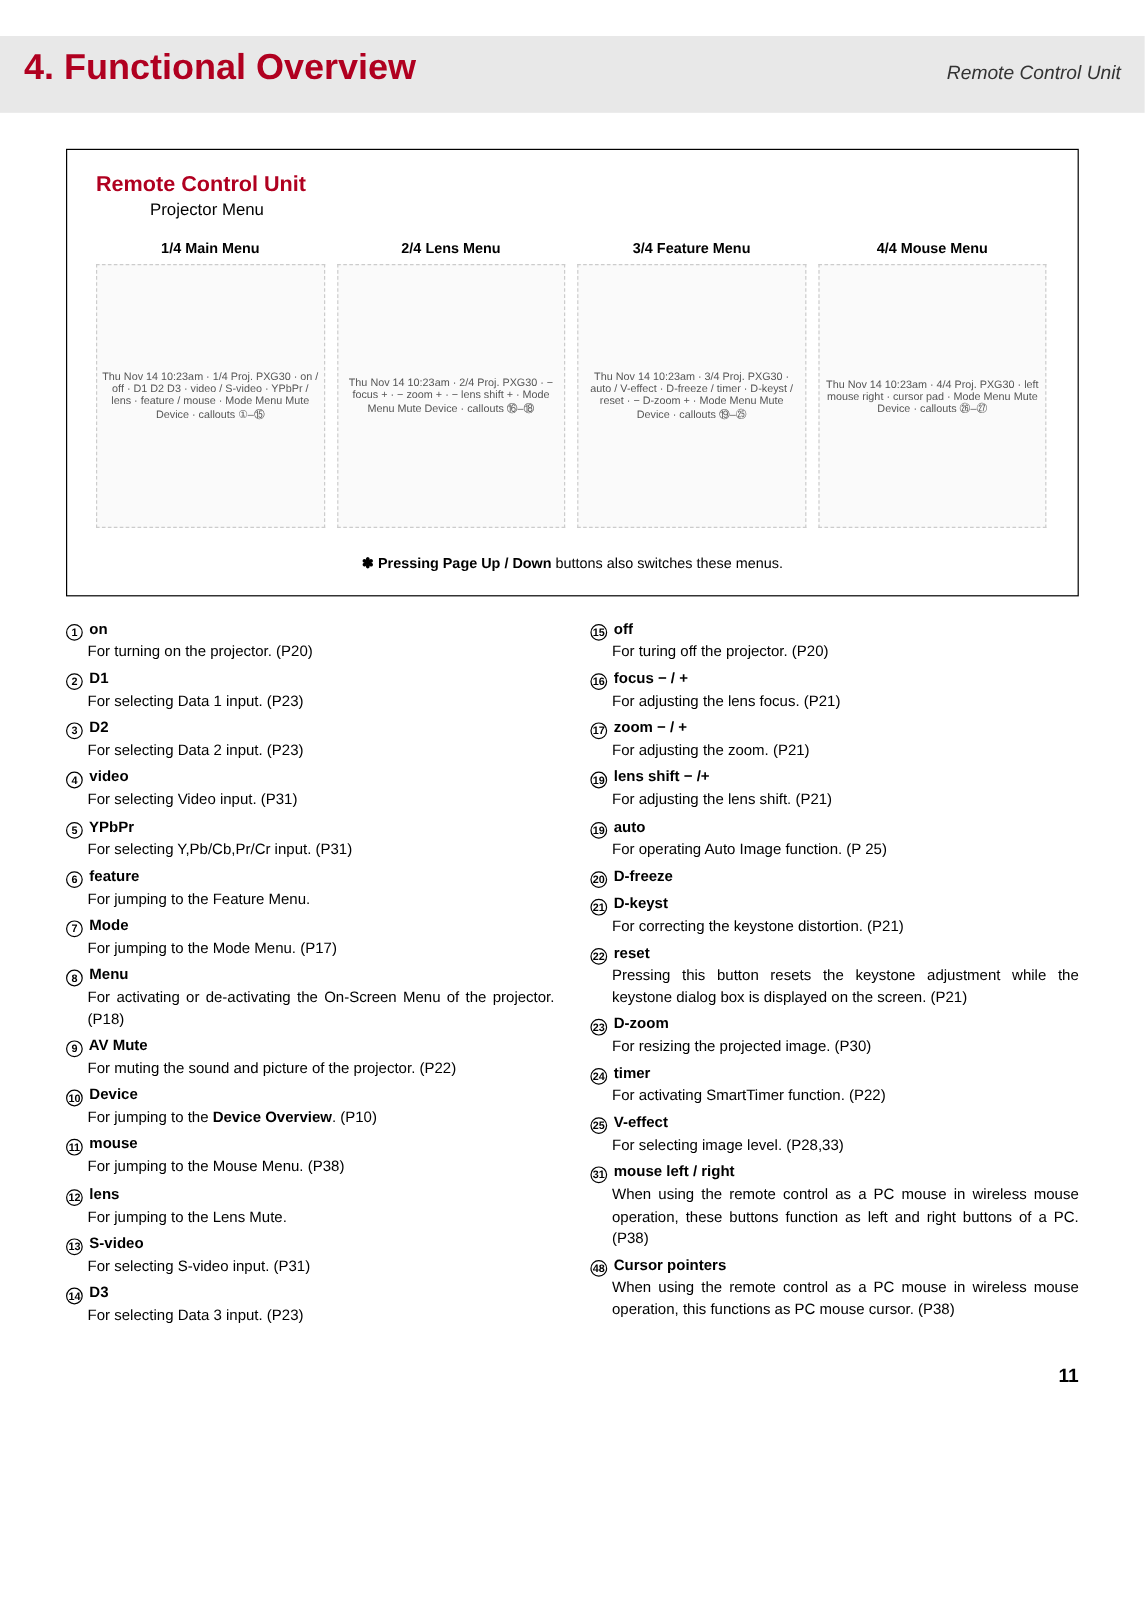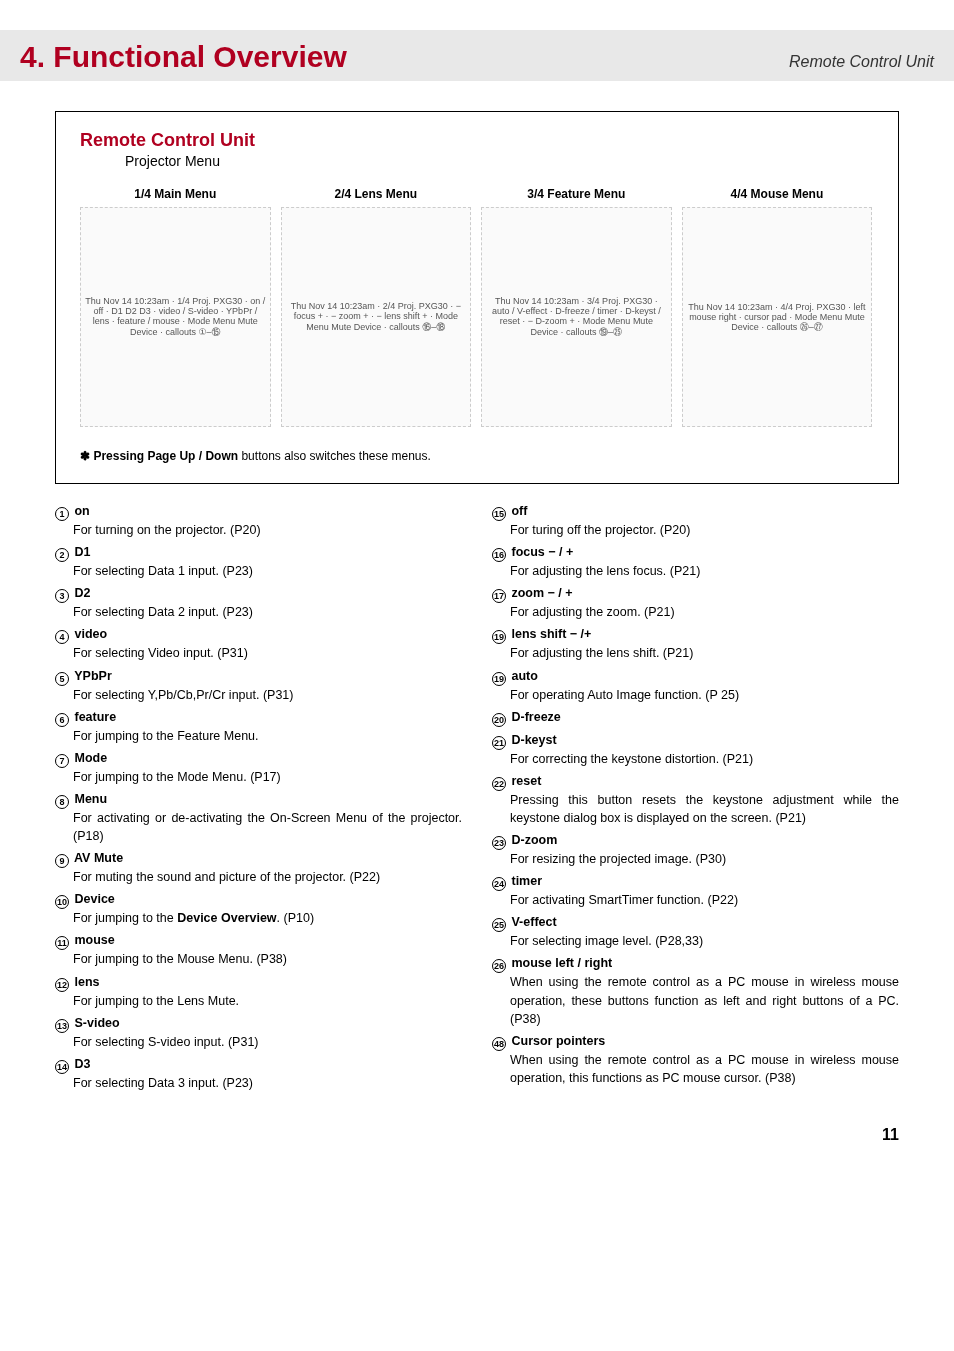--- a/index.html
+++ b/index.html
@@ -6,21 +6,21 @@
   body {
     font-family: Arial, Helvetica, sans-serif;
     background: #fff;
     color: #000;
     width: 954px;
     margin: 0 auto;
     padding: 0;
   }
   .header-band {
     background: #e8e8e8;
-    padding: 10px 20px 7px 20px;
+    padding: 10px 20px 20px 20px;
     margin-top: 30px;
     display: flex;
     align-items: baseline;
     justify-content: space-between;
   }
   .section-title {
     font-size: 30px;
     font-weight: bold;
     color: #b00020;
   }
@@ -50,21 +50,21 @@
     border: 1px dashed #ccc;
     font-size: 9px;
     color: #555;
     display: flex;
     align-items: center;
     justify-content: center;
     text-align: center;
     padding: 4px;
   }
   .note {
-    text-align: left;
+    text-align: center;
     font-size: 12px;
     margin: 22px 0 6px 0;
   }
   .note-star { font-weight: bold; }
   .lists-row { display: flex; gap: 30px; }
   .list-col { width: 50%; }
   .item { font-size: 12.5px; margin-bottom: 4px; line-height: 1.45; text-align: justify; }
   .item-head { font-weight: bold; }
   .circ {
     display: inline-block;
@@ -140,20 +140,20 @@
         <div class="item"><span class="item-head"><span class="circ">16</span> focus − / +</span><span class="item-desc">For adjusting the lens focus. (P21)</span></div>
         <div class="item"><span class="item-head"><span class="circ">17</span> zoom − / +</span><span class="item-desc">For adjusting the zoom. (P21)</span></div>
         <div class="item"><span class="item-head"><span class="circ">19</span> lens shift − /+</span><span class="item-desc">For adjusting the lens shift. (P21)</span></div>
         <div class="item"><span class="item-head"><span class="circ">19</span> auto</span><span class="item-desc">For operating Auto Image function. (P 25)</span></div>
         <div class="item"><span class="item-head"><span class="circ">20</span> D-freeze</span></div>
         <div class="item"><span class="item-head"><span class="circ">21</span> D-keyst</span><span class="item-desc">For correcting the keystone distortion. (P21)</span></div>
         <div class="item"><span class="item-head"><span class="circ">22</span> reset</span><span class="item-desc">Pressing this button resets the keystone adjustment while the keystone dialog box is displayed on the screen. (P21)</span></div>
         <div class="item"><span class="item-head"><span class="circ">23</span> D-zoom</span><span class="item-desc">For resizing the projected image. (P30)</span></div>
         <div class="item"><span class="item-head"><span class="circ">24</span> timer</span><span class="item-desc">For activating SmartTimer function. (P22)</span></div>
         <div class="item"><span class="item-head"><span class="circ">25</span> V-effect</span><span class="item-desc">For selecting image level. (P28,33)</span></div>
-        <div class="item"><span class="item-head"><span class="circ">26</span> mouse left / right</span><span class="item-desc">When using the remote control as a PC mouse in wireless mouse operation, these buttons function as left and right buttons of a PC. (P38)</span></div>
+        <div class="item"><span class="item-head"><span class="circ">31</span> mouse left / right</span><span class="item-desc">When using the remote control as a PC mouse in wireless mouse operation, these buttons function as left and right buttons of a PC. (P38)</span></div>
         <div class="item"><span class="item-head"><span class="circ">48</span> Cursor pointers</span><span class="item-desc">When using the remote control as a PC mouse in wireless mouse operation, this functions as PC mouse cursor.  (P38)</span></div>
       </div>
   </div>
 
 </div>
 
 <div class="page-no">11</div>
 
 </body></html>

